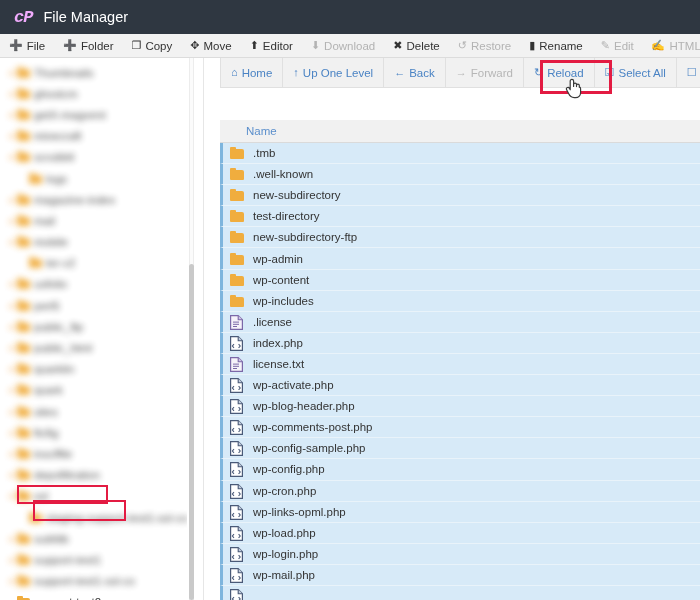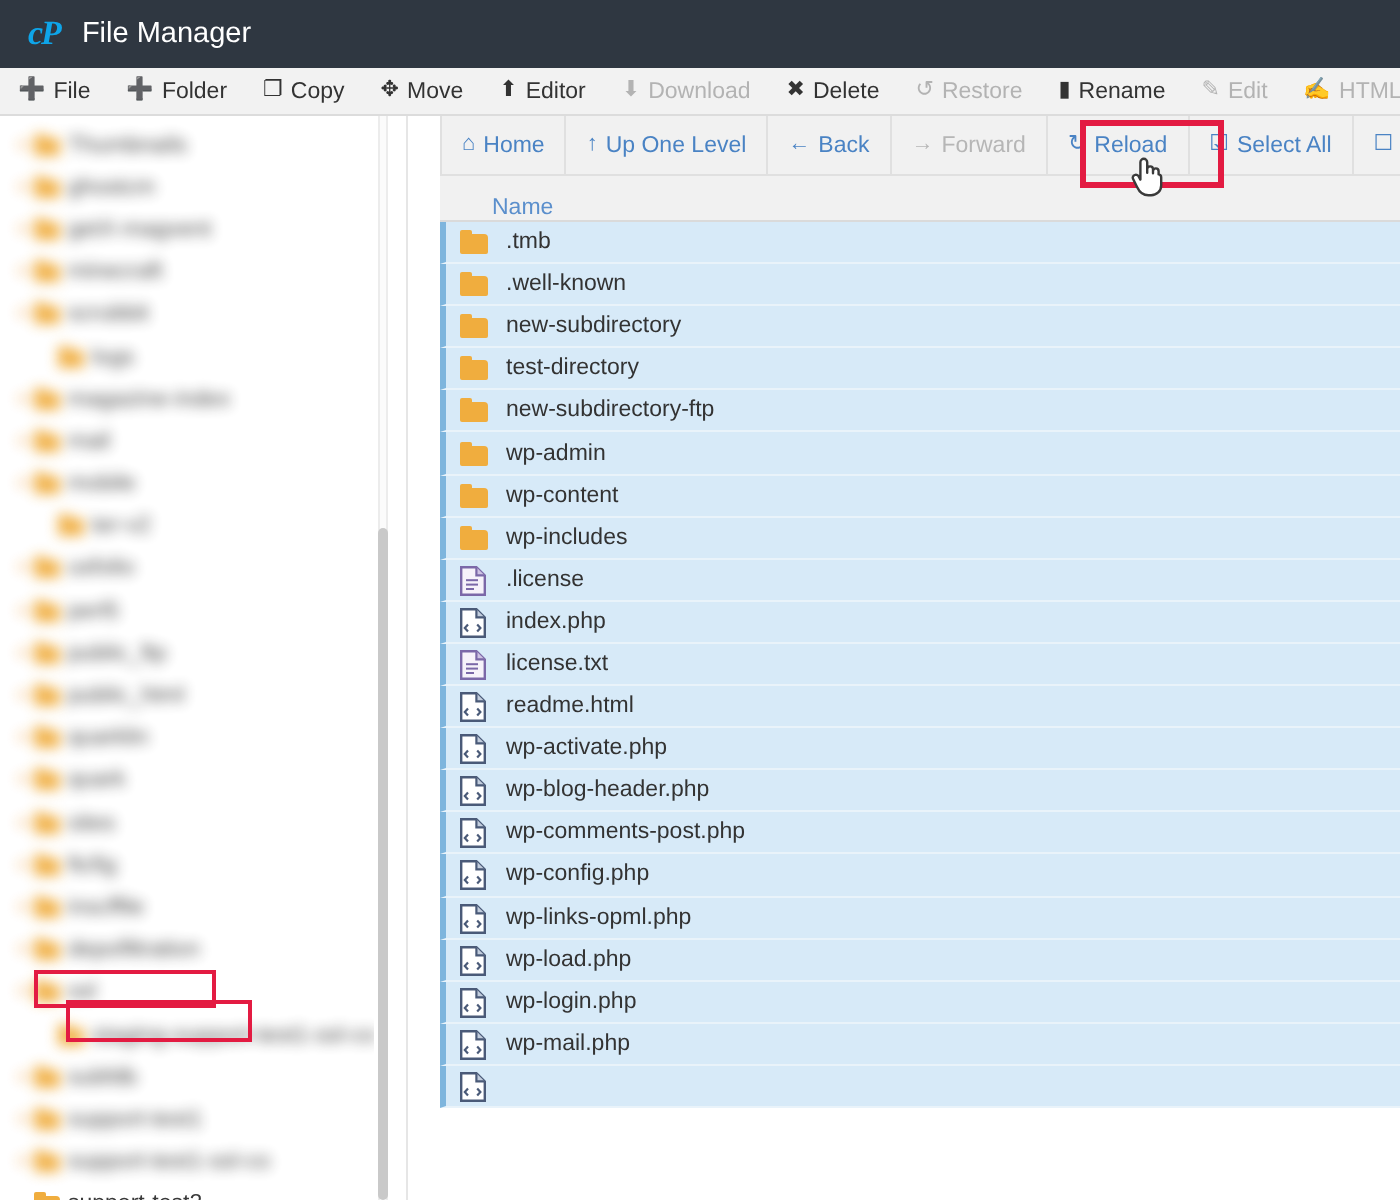--- a/index.html
+++ b/index.html
@@ -12,27 +12,27 @@
 
   
   #app-header {
     height: 34px;
     background: #2f3741;
     display: flex;
     align-items: center;
     padding-left: 14px;
   }
   #cp-logo {
-    color: #0ea5e9;
+    color: #f0abfc;
     font-size: 17px;
     font-weight: bold;
     font-style: italic;
     letter-spacing: -1px;
     margin-right: 11px;
-    font-family: Liberation Serif, serif;
+    font-family: Liberation Mono, monospace;
   }
   #app-title {
     color: #fff;
     font-size: 14.5px;
     font-weight: 400;
   }
 
   
   #main-toolbar {
     height: 24px;
@@ -169,21 +169,21 @@
   }
   .nv-btn:first-child { border-left: 1px solid #e0e0e0; }
   .nv-btn.disabled { color: #b6b6b6; }
   .nv-btn .ic { font-size: 11px; line-height: 1; }
 
   
   #col-head {
     height: 23px;
     background: #f1f1f1;
     border-bottom: 1px solid #dadada;
-    display: flex; align-items: flex-end;
+    display: flex; align-items: center; margin-top: 32px;
   }
   #col-head .hname {
     font-size: 11.5px; color: #5b8fcc; padding-left: 26px;
   }
 
   
   #file-list { }
   .frow {
     height: 21.1px;
     display: flex; align-items: center;
@@ -567,31 +567,20 @@
         </div>
         <div class="frow">
           <span class="ico code">
             <svg width="13" height="15" viewBox="0 0 13 15">
               <path d="M0.6,0.6 H8.2 L12.4,4.7 V14.4 H0.6 Z" fill="#ffffff" stroke="#4a5a78" stroke-width="1.2"></path>
               <path d="M8.2,0.6 V4.7 H12.4" fill="#c3cede" stroke="#4a5a78" stroke-width="1.1"></path>
               <path d="M4,8.2 L2.4,10 L4,11.8" fill="none" stroke="#4a5a78" stroke-width="1.1"></path>
               <path d="M8.6,8.2 L10.2,10 L8.6,11.8" fill="none" stroke="#4a5a78" stroke-width="1.1"></path>
             </svg>
           </span>
-          <span class="fname">readme.html</span>
-        </div>
-        <div class="frow">
-          <span class="ico code">
-            <svg width="13" height="15" viewBox="0 0 13 15">
-              <path d="M0.6,0.6 H8.2 L12.4,4.7 V14.4 H0.6 Z" fill="#ffffff" stroke="#4a5a78" stroke-width="1.2"></path>
-              <path d="M8.2,0.6 V4.7 H12.4" fill="#c3cede" stroke="#4a5a78" stroke-width="1.1"></path>
-              <path d="M4,8.2 L2.4,10 L4,11.8" fill="none" stroke="#4a5a78" stroke-width="1.1"></path>
-              <path d="M8.6,8.2 L10.2,10 L8.6,11.8" fill="none" stroke="#4a5a78" stroke-width="1.1"></path>
-            </svg>
-          </span>
           <span class="fname">wp-activate.php</span>
         </div>
         <div class="frow">
           <span class="ico code">
             <svg width="13" height="15" viewBox="0 0 13 15">
               <path d="M0.6,0.6 H8.2 L12.4,4.7 V14.4 H0.6 Z" fill="#ffffff" stroke="#4a5a78" stroke-width="1.2"></path>
               <path d="M8.2,0.6 V4.7 H12.4" fill="#c3cede" stroke="#4a5a78" stroke-width="1.1"></path>
               <path d="M4,8.2 L2.4,10 L4,11.8" fill="none" stroke="#4a5a78" stroke-width="1.1"></path>
               <path d="M8.6,8.2 L10.2,10 L8.6,11.8" fill="none" stroke="#4a5a78" stroke-width="1.1"></path>
             </svg>
@@ -611,21 +600,43 @@
         </div>
         <div class="frow">
           <span class="ico code">
             <svg width="13" height="15" viewBox="0 0 13 15">
               <path d="M0.6,0.6 H8.2 L12.4,4.7 V14.4 H0.6 Z" fill="#ffffff" stroke="#4a5a78" stroke-width="1.2"></path>
               <path d="M8.2,0.6 V4.7 H12.4" fill="#c3cede" stroke="#4a5a78" stroke-width="1.1"></path>
               <path d="M4,8.2 L2.4,10 L4,11.8" fill="none" stroke="#4a5a78" stroke-width="1.1"></path>
               <path d="M8.6,8.2 L10.2,10 L8.6,11.8" fill="none" stroke="#4a5a78" stroke-width="1.1"></path>
             </svg>
           </span>
+          <span class="fname">wp-config-sample.php</span>
+        </div>
+        <div class="frow">
+          <span class="ico code">
+            <svg width="13" height="15" viewBox="0 0 13 15">
+              <path d="M0.6,0.6 H8.2 L12.4,4.7 V14.4 H0.6 Z" fill="#ffffff" stroke="#4a5a78" stroke-width="1.2"></path>
+              <path d="M8.2,0.6 V4.7 H12.4" fill="#c3cede" stroke="#4a5a78" stroke-width="1.1"></path>
+              <path d="M4,8.2 L2.4,10 L4,11.8" fill="none" stroke="#4a5a78" stroke-width="1.1"></path>
+              <path d="M8.6,8.2 L10.2,10 L8.6,11.8" fill="none" stroke="#4a5a78" stroke-width="1.1"></path>
+            </svg>
+          </span>
           <span class="fname">wp-config.php</span>
+        </div>
+        <div class="frow">
+          <span class="ico code">
+            <svg width="13" height="15" viewBox="0 0 13 15">
+              <path d="M0.6,0.6 H8.2 L12.4,4.7 V14.4 H0.6 Z" fill="#ffffff" stroke="#4a5a78" stroke-width="1.2"></path>
+              <path d="M8.2,0.6 V4.7 H12.4" fill="#c3cede" stroke="#4a5a78" stroke-width="1.1"></path>
+              <path d="M4,8.2 L2.4,10 L4,11.8" fill="none" stroke="#4a5a78" stroke-width="1.1"></path>
+              <path d="M8.6,8.2 L10.2,10 L8.6,11.8" fill="none" stroke="#4a5a78" stroke-width="1.1"></path>
+            </svg>
+          </span>
+          <span class="fname">wp-cron.php</span>
         </div>
         <div class="frow">
           <span class="ico code">
             <svg width="13" height="15" viewBox="0 0 13 15">
               <path d="M0.6,0.6 H8.2 L12.4,4.7 V14.4 H0.6 Z" fill="#ffffff" stroke="#4a5a78" stroke-width="1.2"></path>
               <path d="M8.2,0.6 V4.7 H12.4" fill="#c3cede" stroke="#4a5a78" stroke-width="1.1"></path>
               <path d="M4,8.2 L2.4,10 L4,11.8" fill="none" stroke="#4a5a78" stroke-width="1.1"></path>
               <path d="M8.6,8.2 L10.2,10 L8.6,11.8" fill="none" stroke="#4a5a78" stroke-width="1.1"></path>
             </svg>
           </span>

